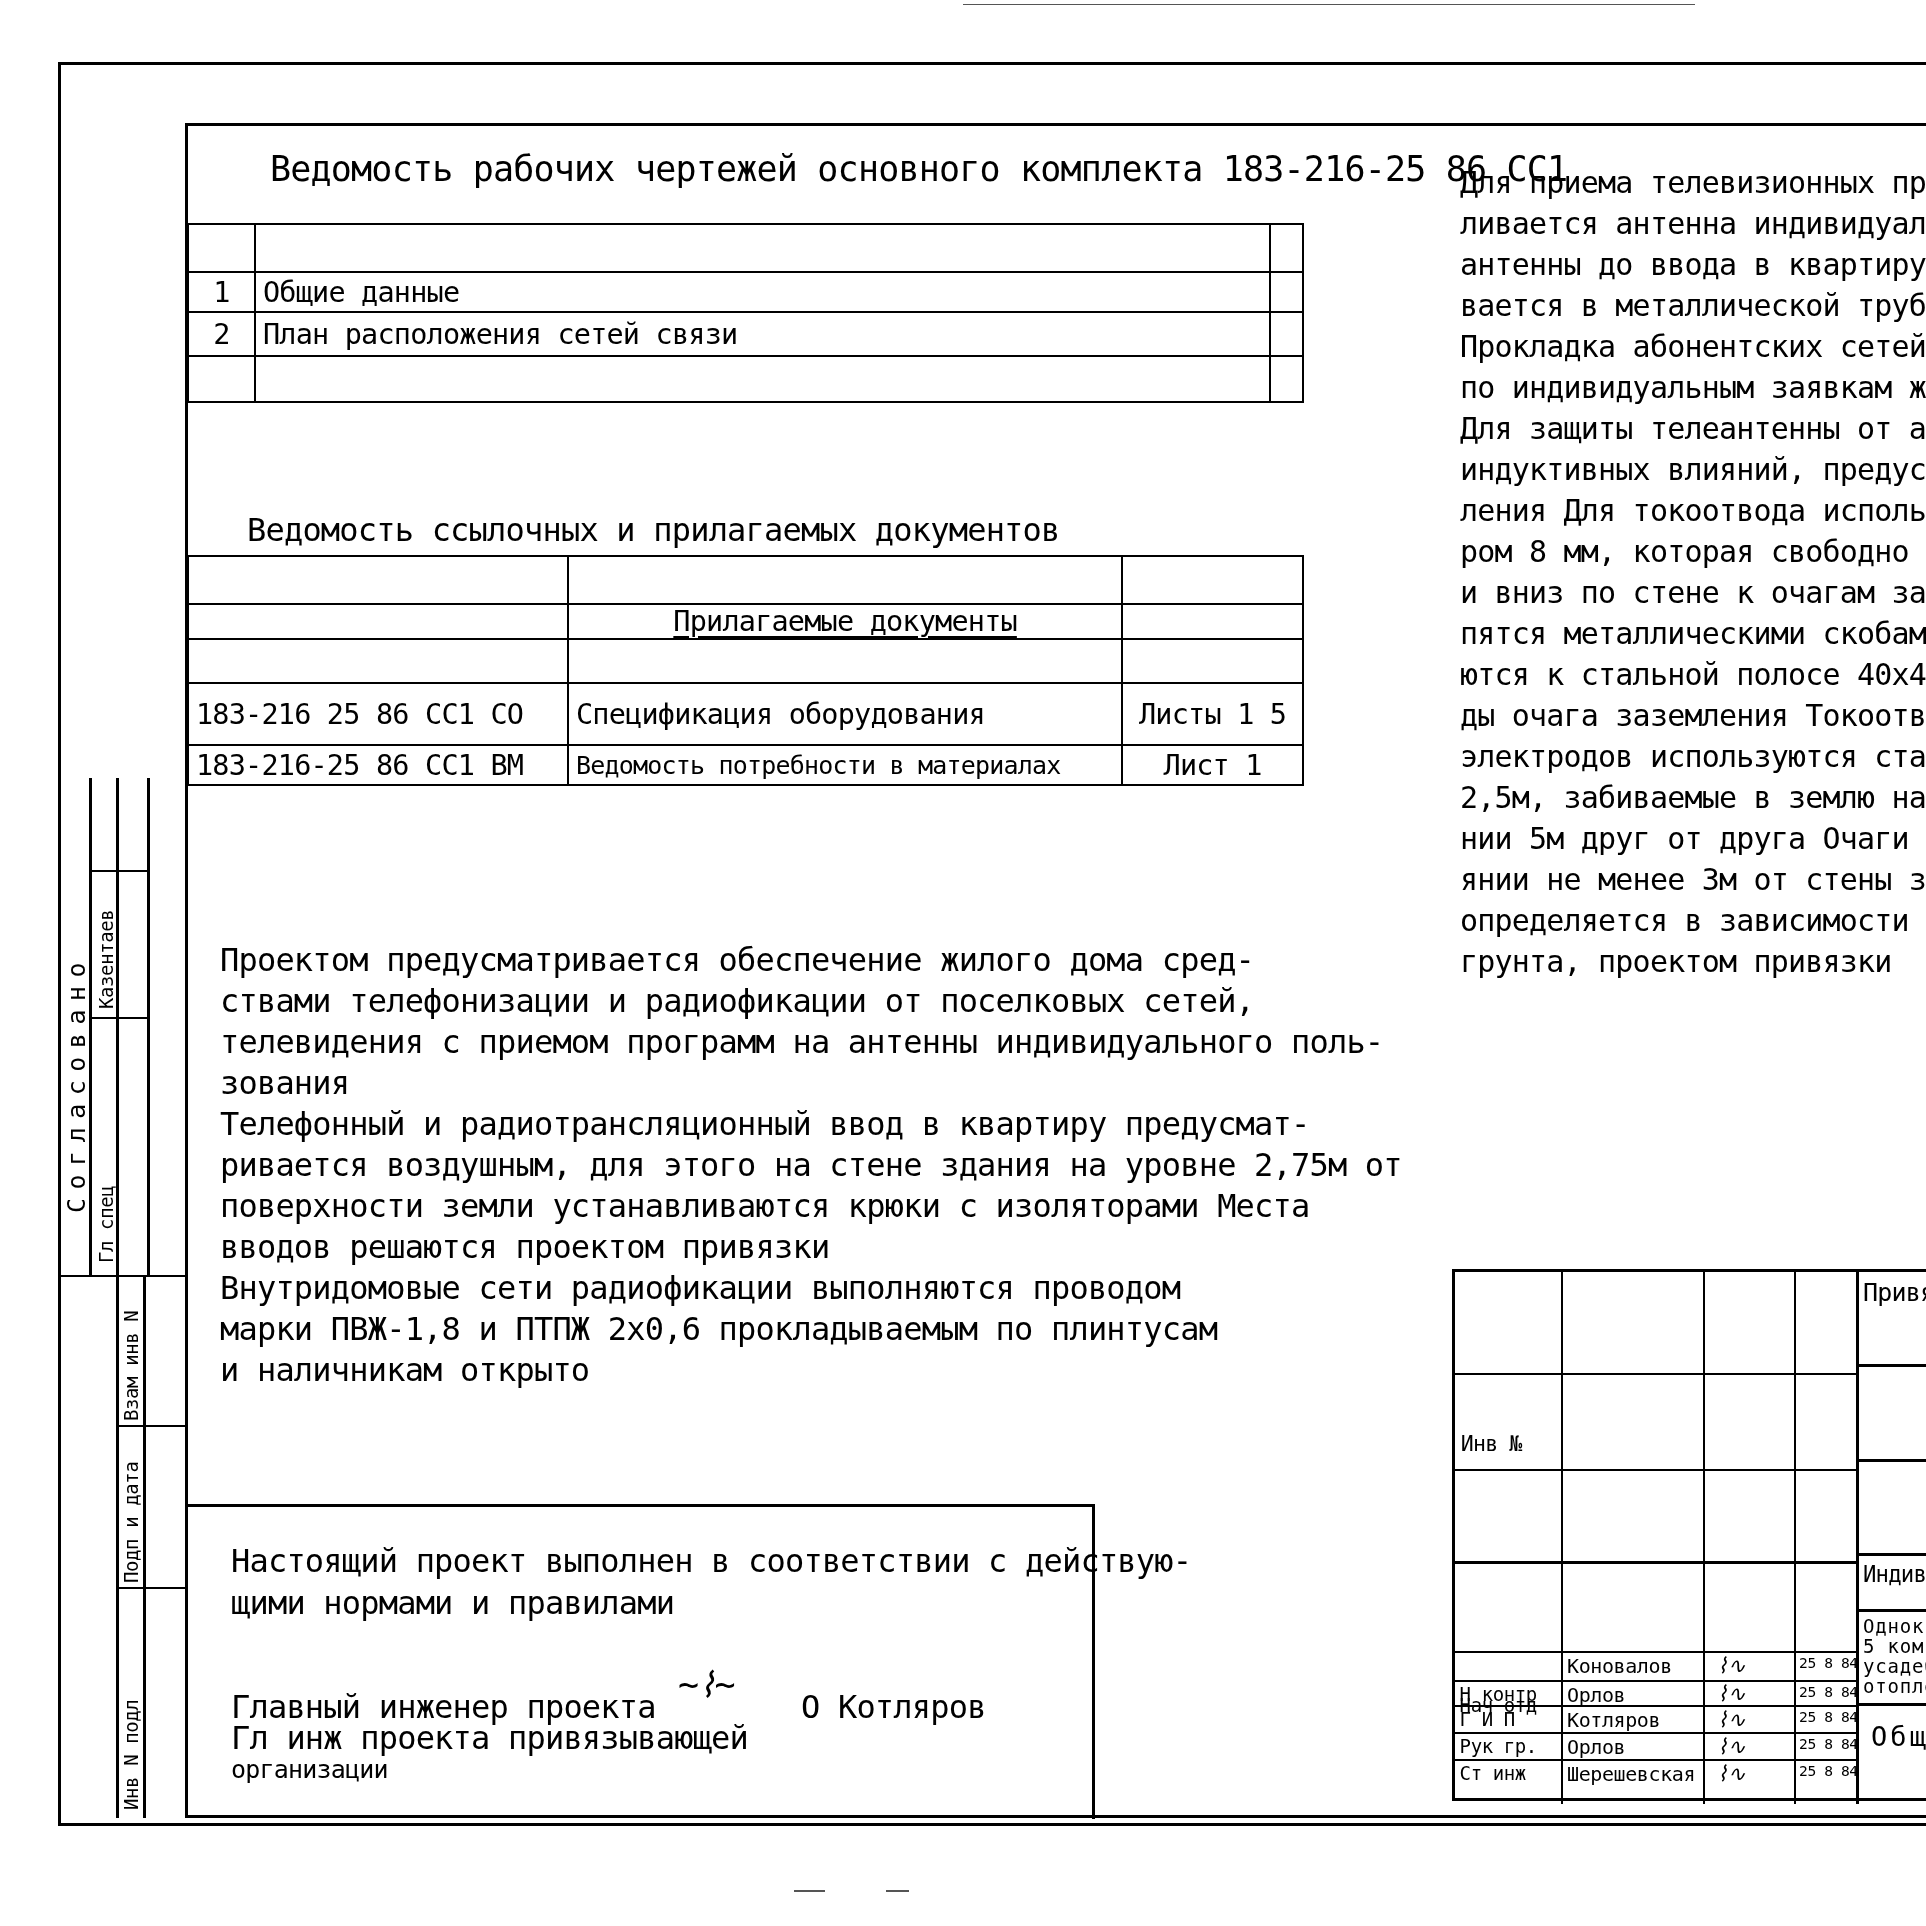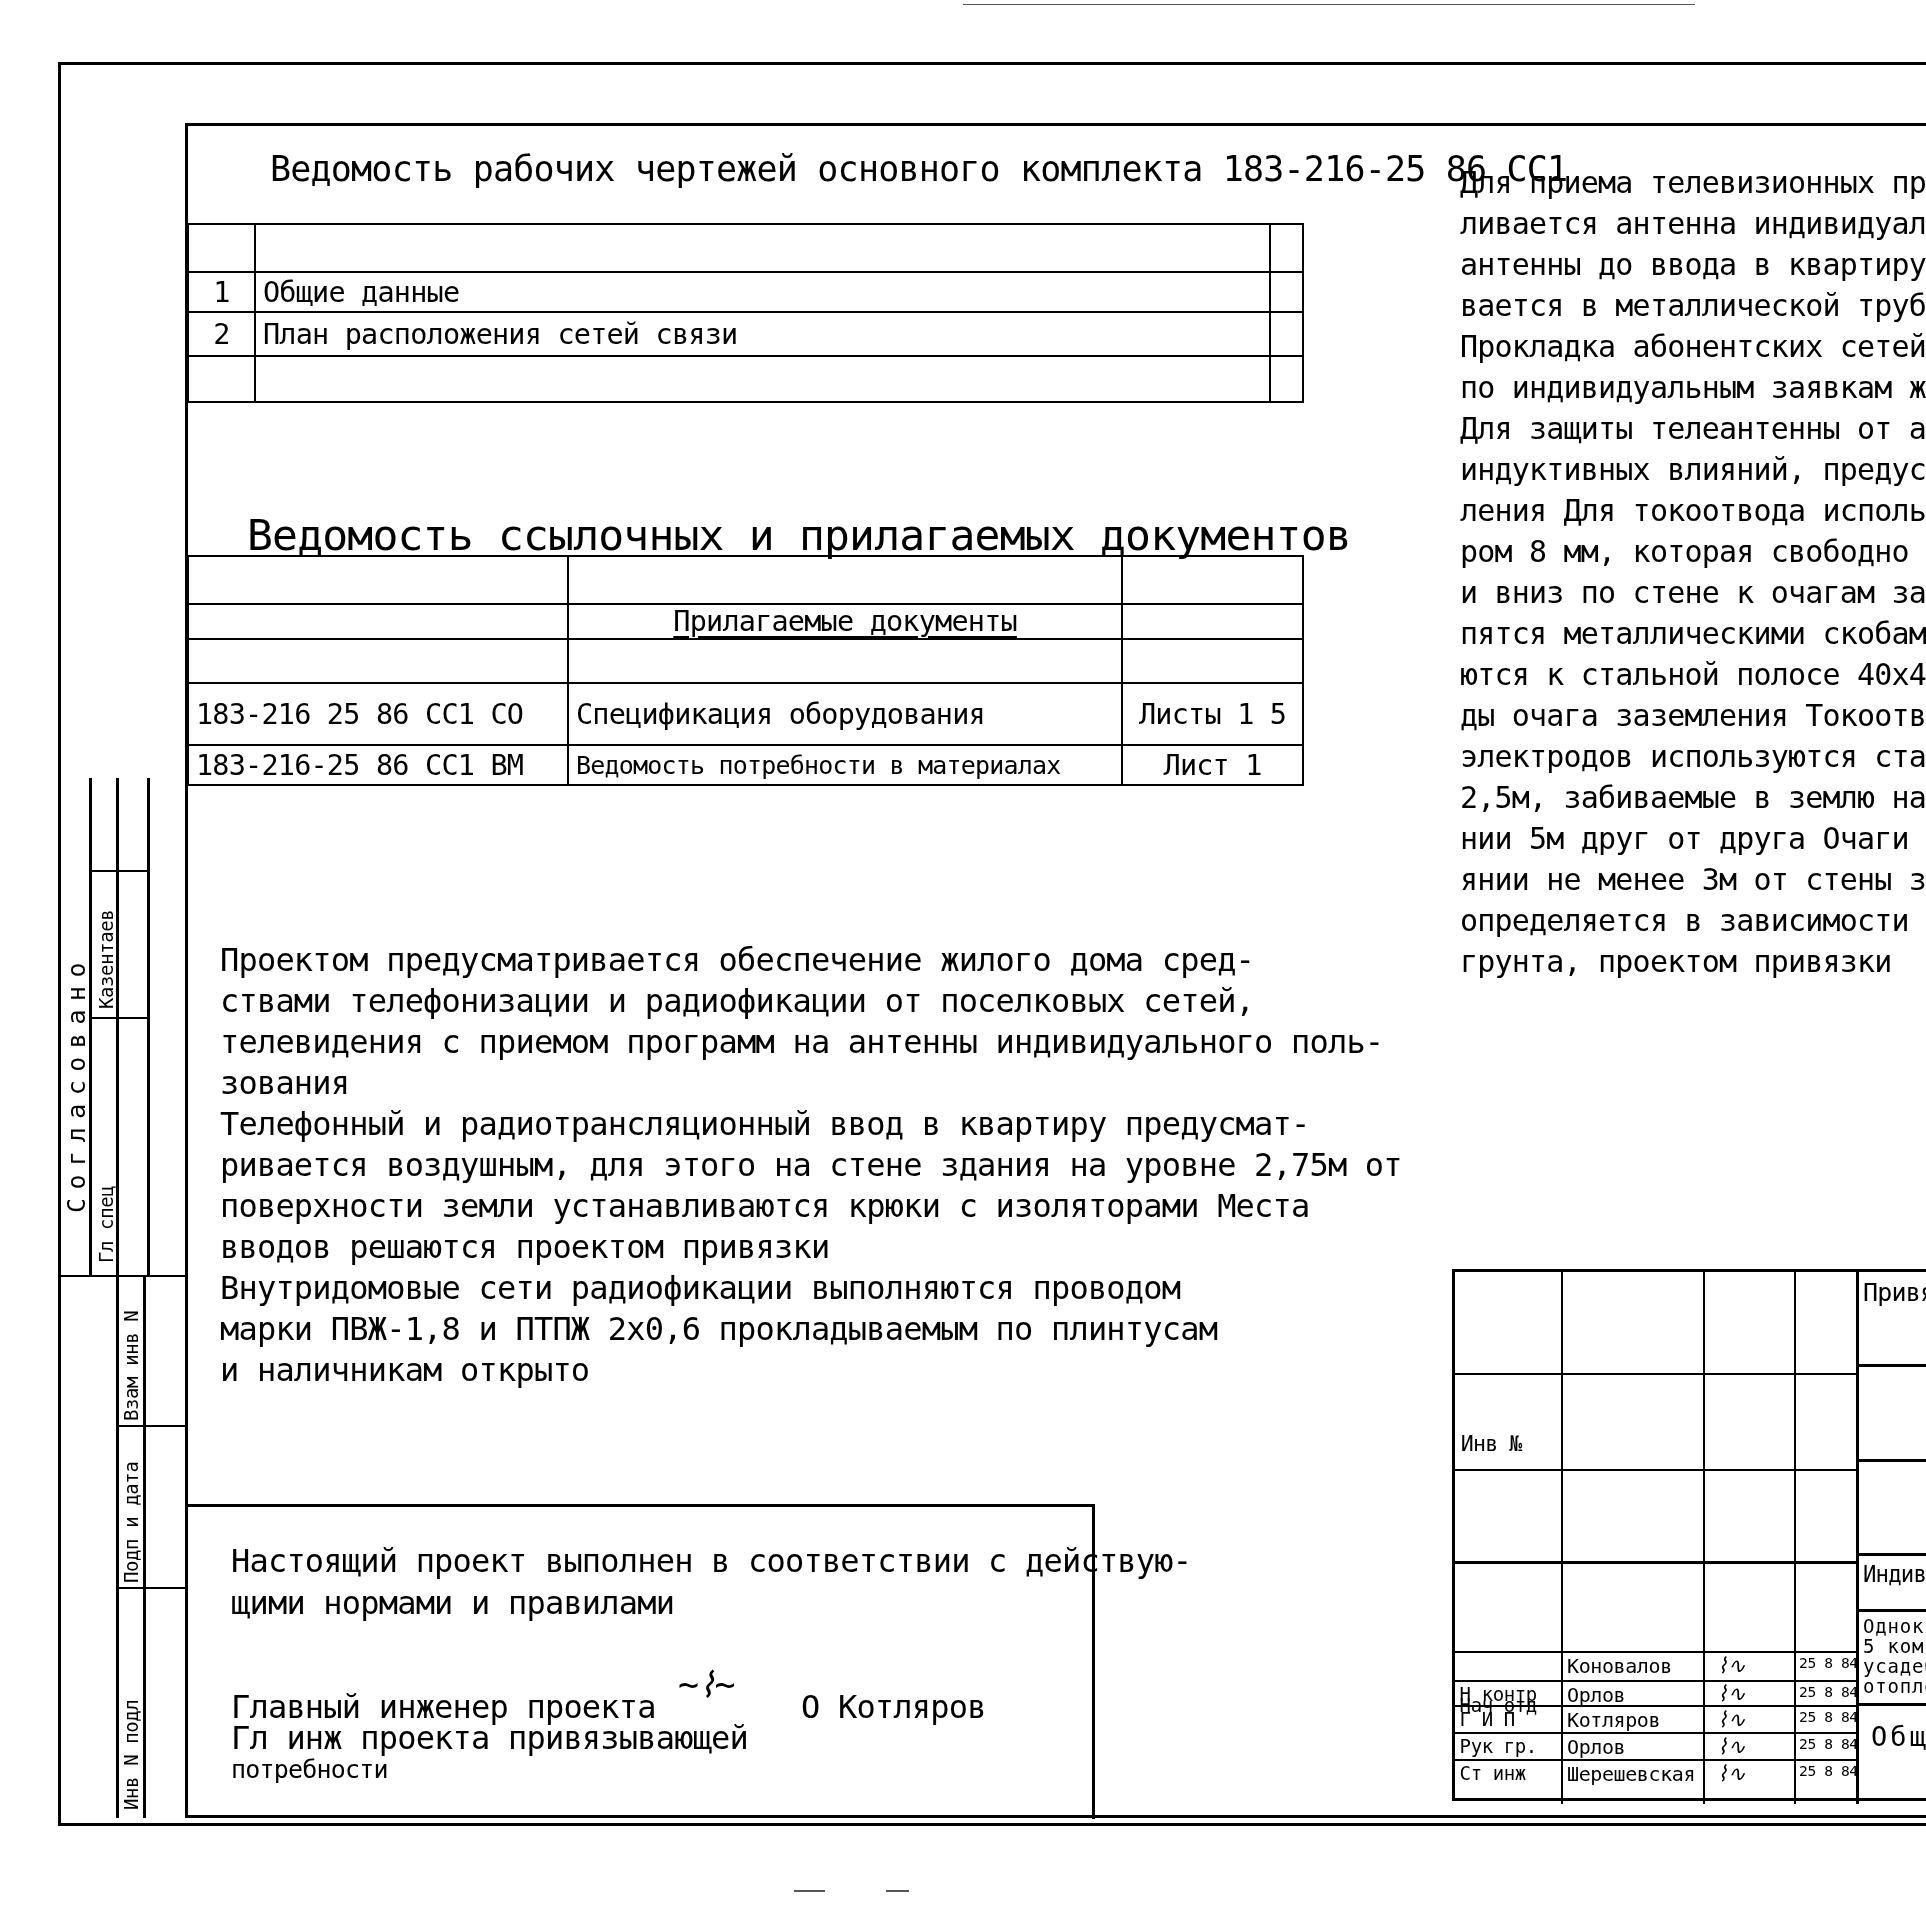--- a/index.html
+++ b/index.html
@@ -47,21 +47,21 @@
     <td></td>
   </tr>
   <tr style="height:46px;">
     <td></td>
     <td></td>
     <td></td>
   </tr>
 </tbody>
   </table>
 
-<div class="txt hand" style="left:247px; top:514px; font-size:43px;">Ведомость ссылочных и прилагаемых документов</div>
+<div class="txt hand" style="left:247px; top:514px; font-size:32px;">Ведомость ссылочных и прилагаемых документов</div>
 <table style="left:187px; top:555px; width:1117px;">
   <tbody>
   <tr style="height:48px;">
     <td></td>
     <td></td>
     <td></td>
   </tr>
   <tr style="height:28px;">
     <td></td>
     <td class="center underline">Прилагаемые документы</td>
@@ -89,21 +89,21 @@
 
 <div class="para" style="left:1460px; top:162px; font-size:30px; line-height:41px;" id="right-notes"><div>Для приема телевизионных программ на кровле здания установ-</div><div>ливается антенна индивидуального пользования От телевизионной</div><div>антенны до ввода в квартиру, телевизионный кабель проклады-</div><div>вается в металлической трубе</div><div>Прокладка абонентских сетей телефонизации производится</div><div>по индивидуальным заявкам жильцов</div><div>Для защиты телеантенны от атмосферных перенапряжений,</div><div>индуктивных влияний, предусмотрено устройство очагов зазем-</div><div>ления Для токоотвода используется круглая сталь диамет-</div><div>ром 8 мм, которая свободно прокладывается по кровле</div><div>и вниз по стене к очагам заземления Спуски токоотвода кре-</div><div>пятся металлическими скобами Концы спусков привари­ва-</div><div>ются к стальной полосе 40х4, соединяющей на сварке электро-</div><div>ды очага заземления Токоотводы должны быть окрашены Для</div><div>электродов используются стальные уголки 50х50х5 длиной</div><div>2,5м, забиваемые в землю на 0,8м от поверхности и на расстоя-</div><div>нии 5м друг от друга Очаги заземления располагаются на рассто-</div><div>янии не менее 3м от стены здания Количество электродов</div><div>определяется в зависимости от удельного сопротивления</div><div>грунта, проектом привязки</div></div>
 
 <div class="abs" style="left:187px; top:1504px; width:905px; height:312px; border-right:3.1px solid #000; border-top:3.1px solid #000;"></div>
 <div class="txt hand" style="left:231px; top:1545px;">Настоящий проект выполнен в соответствии с действую-</div>
 <div class="txt hand" style="left:231px; top:1587px;">щими нормами и правилами</div>
 <div class="txt hand" style="left:231px; top:1691px;">Главный инженер проекта</div>
 <div class="txt hand" style="left:678px; top:1668px; font-size:35px; font-style:italic;">~⌇~</div>
 <div class="txt hand" style="left:801px; top:1691px;">О Котляров</div>
 <div class="txt hand" style="left:231px; top:1722px;">Гл инж проекта привязывающей</div>
-<div class="txt hand hand-sm" style="left:231px; top:1757px;">потребности</div>
+<div class="txt hand hand-sm" style="left:231px; top:1757px;">организации</div>
 
 <div class="abs" style="left:58px; top:778px; width:127px; height:1040px; border-right:3.1px solid #000;">
   <div class="line" style="left:0; top:497px; width:127px; height:2.3px;"></div>
   <div class="line" style="left:31px; top:0; width:3.1px; height:497px;"></div>
   <div class="line" style="left:58px; top:0; width:3.1px; height:1040px;"></div>
   <div class="line" style="left:89px; top:0; width:3.1px; height:497px;"></div>
   <div class="line" style="left:31px; top:92px; width:58px; height:1.9px;"></div>
   <div class="line" style="left:31px; top:239px; width:58px; height:1.9px;"></div>
   <div class="line" style="left:61px; top:647px; width:66px; height:1.9px;"></div>
   <div class="line" style="left:61px; top:809px; width:66px; height:1.9px;"></div>

